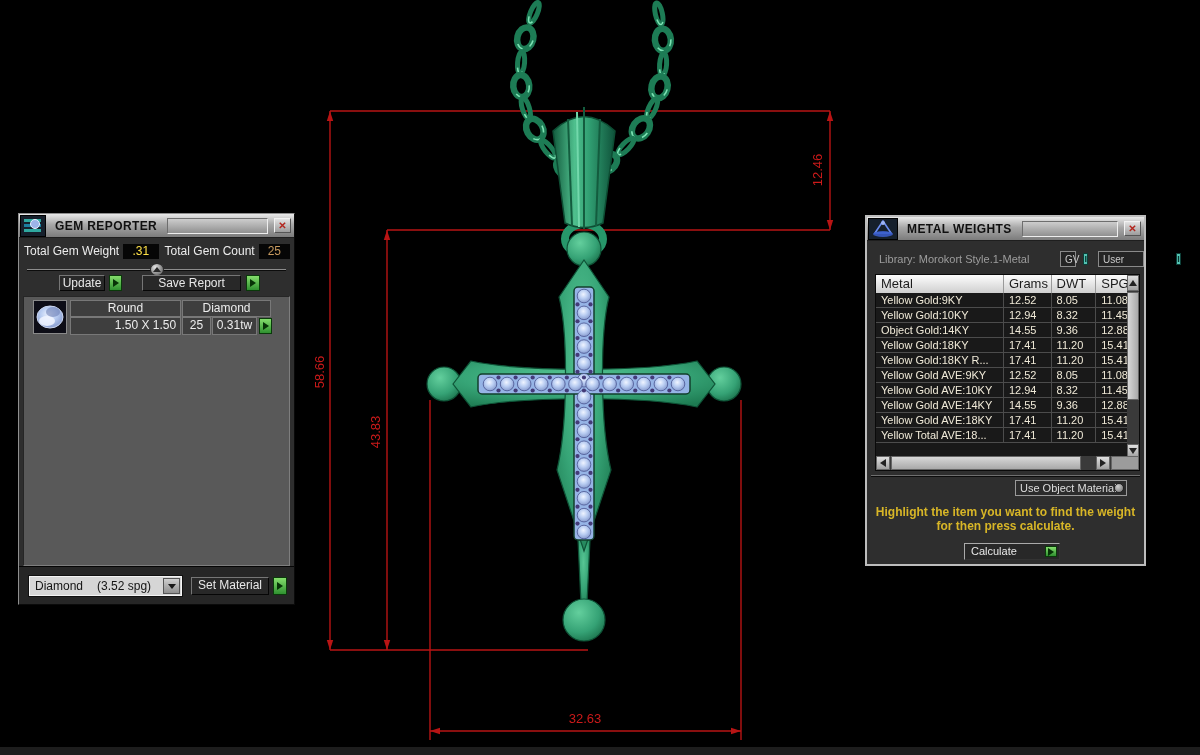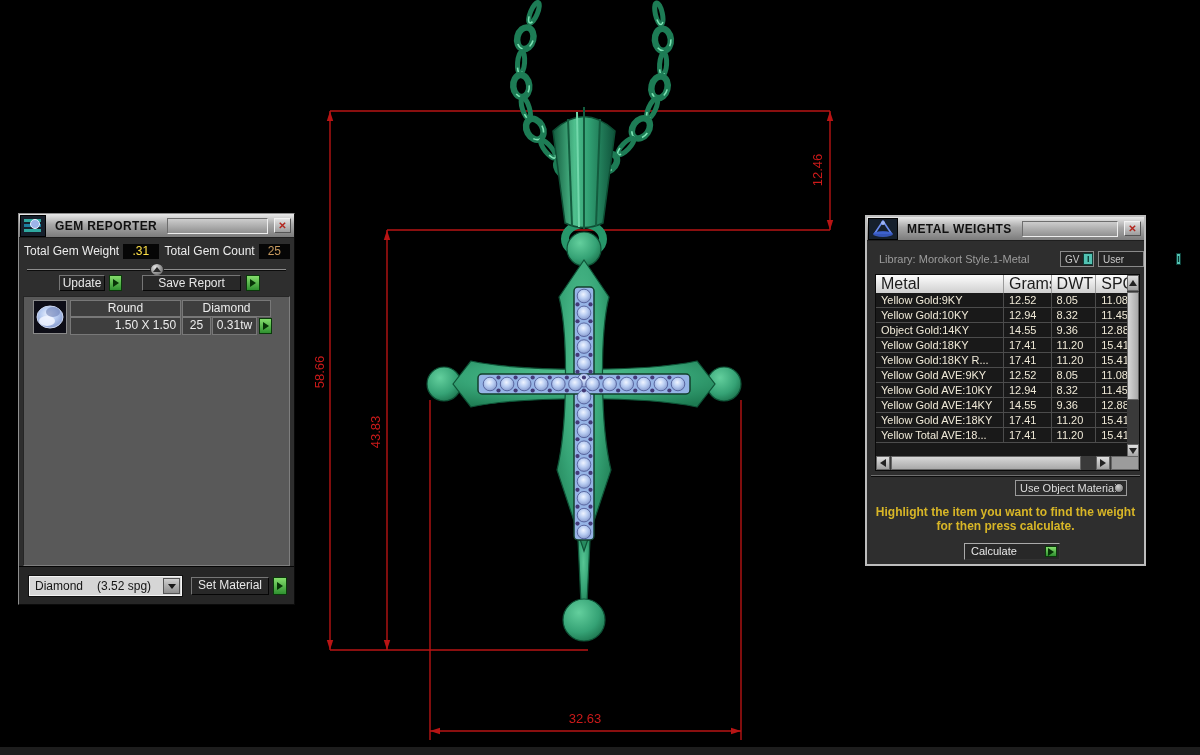--- a/index.html
+++ b/index.html
@@ -57,25 +57,25 @@
   #gr-setmat{left:172px;top:10px;width:78px;height:18px;}
   #gr-setmat-arrow{left:254px;top:10px;width:14px;height:18px;}
 
   
   #metal-panel{left:865px;top:215px;width:281px;height:351px;border:2px solid #bdbdbd;background:#2e2e2e;}
   #mw-library{position:absolute;left:12px;top:36px;color:#9d9d9d;font-size:11px;white-space:nowrap;}
   .toggle-btn{position:absolute;top:34px;height:16px;background:#242424;border:1px solid #8a8a8a;
     display:flex;align-items:center;color:#c9c9c9;font-size:10px;padding-left:4px;}
   .toggle-i{margin-left:4px;width:13px;height:12px;background:#52c2b2;border:1px solid #0d3f38;color:#07332d;
     font-size:9px;font-weight:bold;text-align:center;line-height:11px;}
-  #mw-gv{left:193px;width:34px;}
+  #mw-gv{left:193px;width:16px;}
   #mw-user{left:231px;width:46px;gap:48px;}
   #mw-table{position:absolute;left:8px;top:57px;width:265px;height:197px;border:1px solid #0a0a0a;background:#181818;}
   #mw-header{position:absolute;left:0;top:0;right:12px;height:18px;display:flex;}
-  .mw-h{background:linear-gradient(#fdfdfd,#cfcfcf);color:#1c1c1c;font-size:16px;line-height:17px;
+  .mw-h{background:linear-gradient(#fdfdfd,#cfcfcf);color:#1c1c1c;font-size:13px;line-height:17px;
     padding-left:5px;border-right:1px solid #9a9a9a;overflow:hidden;white-space:nowrap;}
   #mw-body{position:absolute;left:0;top:18px;right:12px;}
   .mw-row{display:flex;height:15px;border-bottom:1px solid #4c4c4c;background:#191919;cursor:pointer;}
   .mw-c{color:#f0ead8;font-size:11px;line-height:14px;padding-left:5px;border-right:1px solid #4c4c4c;
     overflow:hidden;white-space:nowrap;}
   .w-metal{width:129px;} .w-grams{width:48px;} .w-dwt{width:45px;} .w-spg{width:31px;border-right:none;}
   #mw-vscroll{position:absolute;right:0;top:0;width:12px;height:183px;background:#3a3a3a;}
   #mw-vscroll .sb-up{position:absolute;top:0;height:16px;left:0;right:0;}
   #mw-vscroll .sb-thumb{position:absolute;top:17px;height:108px;left:0;right:0;background:linear-gradient(90deg,#d8d8d8,#a9a9a9);border:1px solid #666;}
   #mw-vscroll .sb-down{position:absolute;bottom:0;height:14px;left:0;right:0;}

